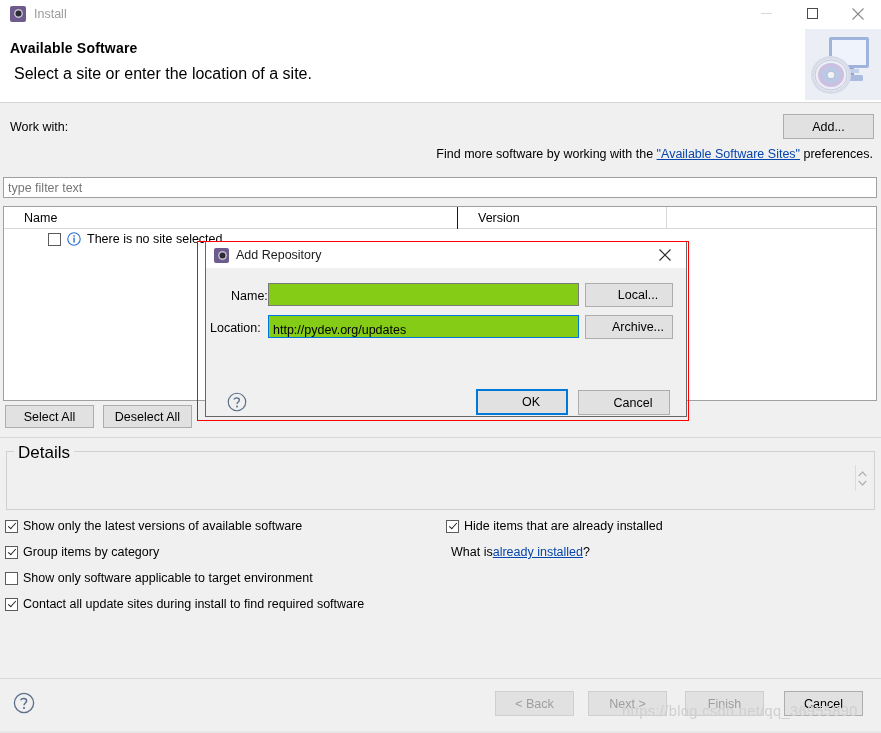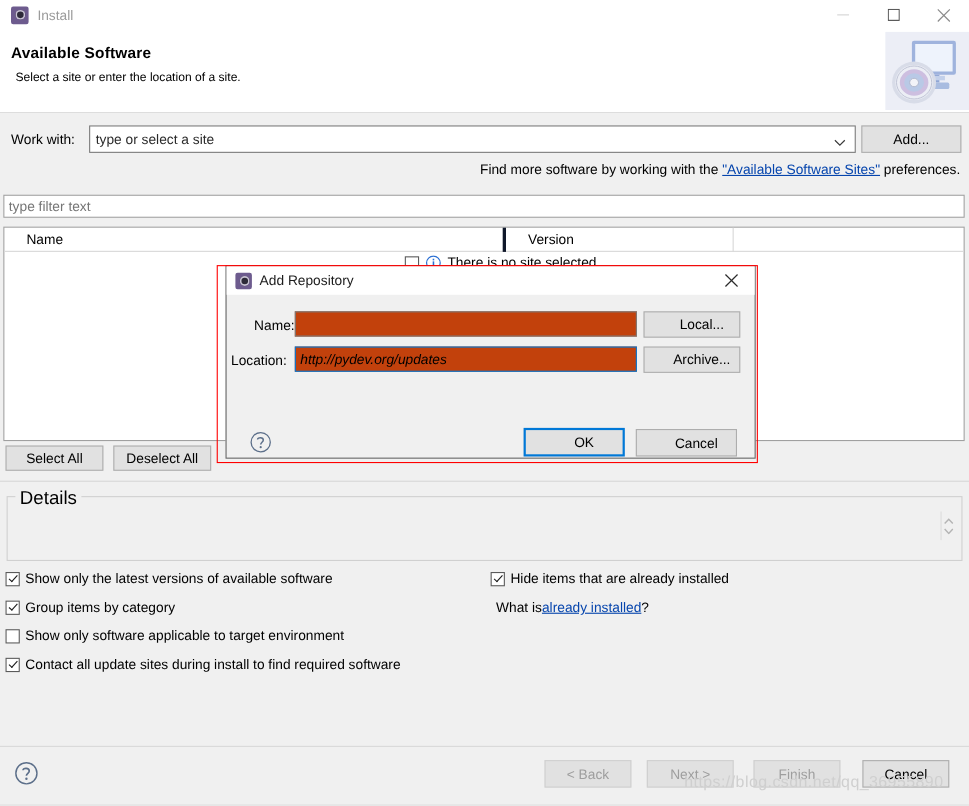--- a/index.html
+++ b/index.html
@@ -87,21 +87,21 @@
   .header-title {
     position: absolute;
     left: 10px; top: 13px;
     font-size: 14px;
     font-weight: bold;
     letter-spacing: 0.2px;
   }
   .header-sub {
     position: absolute;
     left: 14px; top: 38px;
-    font-size: 11px;
+    font-size: 16px;
   }
   .header-art {
     position: absolute;
     right: 0px; top: 2px;
     width: 76px; height: 71px;
     background: #eceef6;
   }
 
   
   .body-area {
@@ -201,33 +201,32 @@
   .th {
     position: absolute;
     top: 0;
     height: 22px;
     line-height: 22px;
     font-size: 12.5px;
     box-sizing: border-box;
     padding-left: 20px;
   }
   .th-name { left: 0; width: 453px; }
-  .th-version { left: 453px; width: 209px; border-left: 3px solid #0f172a; }
+  .th-version { left: 453px; width: 209px; border-left: 1px solid #0f172a; }
   .th-filler { left: 662px; width: 211px; border-left: 1px solid #d8d8d8; }
 
   .table-row {
     position: absolute;
     left: 0; top: 22px;
     width: 100%;
     height: 20px;
     display: flex;
     align-items: center;
-    padding-left: 30px;
-    box-sizing: border-box;
-    justify-content: center;
+    padding-left: 44px;
+    box-sizing: border-box;
   }
   .row-check {
     width: 13px; height: 13px;
     border: 1px solid #5b5b5b;
     background: #fff;
     box-sizing: border-box;
     flex: none;
   }
   .info-icon {
     margin-left: 6px;
@@ -392,26 +391,25 @@
     align-items: center;
     justify-content: center;
   }
   .dlg-label {
     position: absolute;
     font-size: 12.5px;
   }
   .dlg-field {
     position: absolute;
     height: 23px;
-    background: #c2410c;
+    background: #84cc16;
     border: 1px solid #7a7a7a;
     box-sizing: border-box;
     display: flex;
-    align-items: center;
-    font-style: italic;
+    align-items: flex-end;
   }
   .dlg-field.focused { border: 1px solid #0078d7; }
   .dlg-field span {
     margin-left: 4px;
     font-size: 12.5px;
   }
   .dlg-btn {
     position: absolute;
     width: 88px; height: 24px; padding-left: 18px;
   }
@@ -482,28 +480,20 @@
         <ellipse cx="26" cy="46" rx="9" ry="8.5" fill="#b9c9e6"></ellipse>
         <ellipse cx="26" cy="46" rx="4" ry="3.8" fill="#f2f3f8" stroke="#adb4c8" stroke-width="0.8"></ellipse>
       </svg>
     </div>
   </div>
 
   <div class="body-area"></div>
 
   <div class="workwith-label">Work with:</div>
 
-  <div class="combo">
-    <span class="combo-text">type or select a site</span>
-    <span class="combo-arrow">
-      <svg width="11" height="8" viewBox="0 0 11 8">
-          <polyline points="1,1.5 5.5,6 10,1.5" fill="none" stroke="#3b3b3b" stroke-width="1.1"></polyline>
-        </svg>
-    </span>
-  </div>
 
   <button class="btn btn-add">Add...</button>
 
   <div class="findmore">
     <span>Find more software by working with the </span><a class="link" href="#">"Available Software Sites"</a><span> preferences.</span>
   </div>
 
   <div class="filterbox">
     <span>type filter text</span>
   </div>

